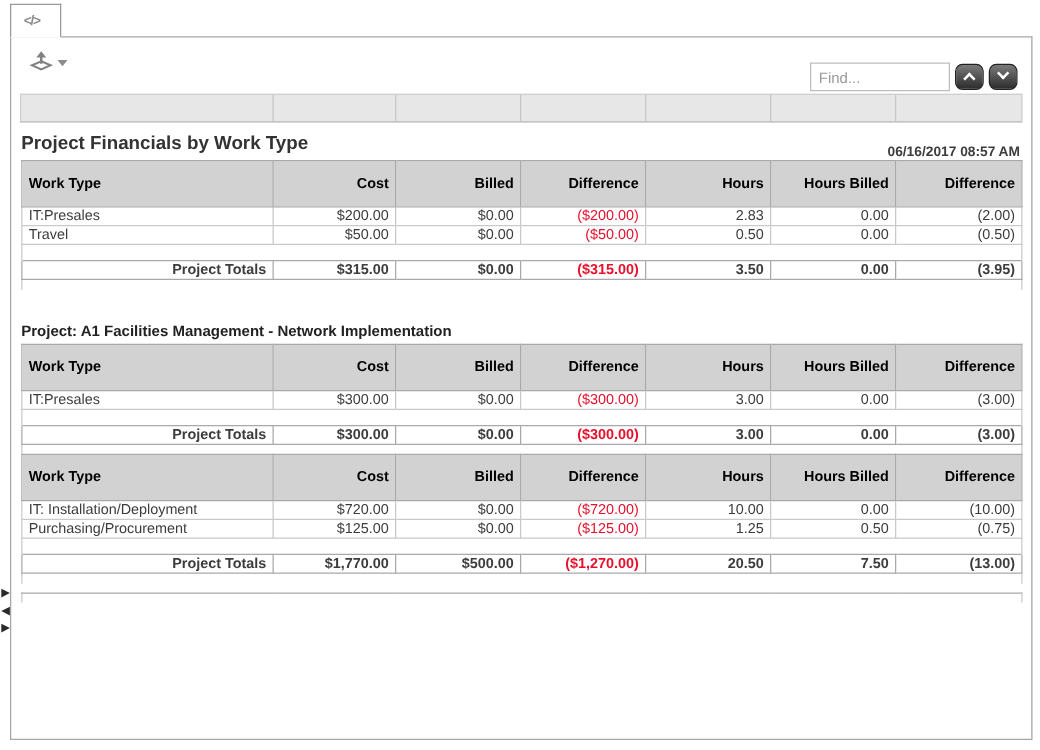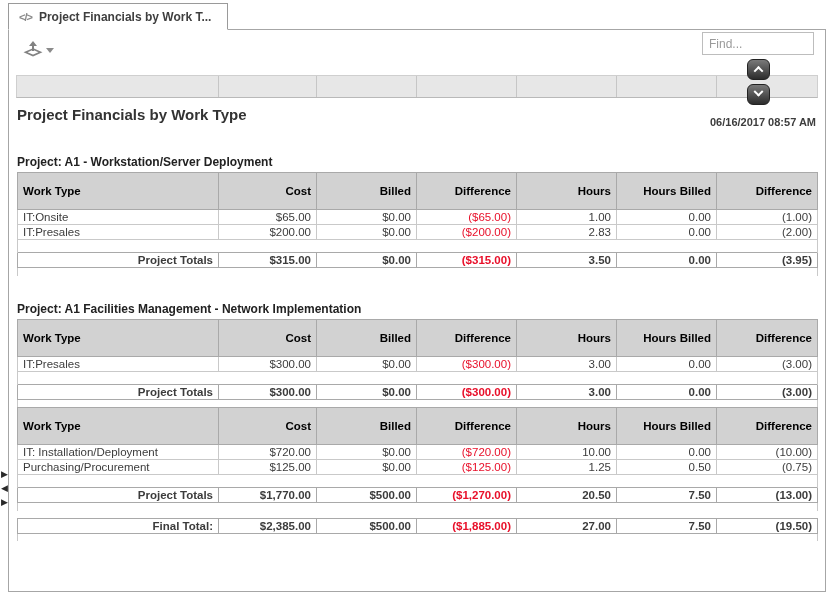--- a/index.html
+++ b/index.html
@@ -21,21 +21,21 @@
     position:absolute; left:8px; top:29px; width:818px; height:563px;
     border:1px solid #a6a6a6; background:#fff;
   }
   
   .toolbar { position:relative; height:37px; }
   .export-btn {
     position:absolute; left:12px; top:7px; display:flex; align-items:center; gap:3px;
     cursor:pointer; padding:2px;
   }
   .caret-down { width:0; height:0; border-left:4px solid transparent; border-right:4px solid transparent; border-top:5px solid #8b8b8b; margin-top:2px;}
-  .find-group { position:absolute; right:11px; top:2px; display:flex; align-items:center; gap:4px;flex-direction:column; }
+  .find-group { position:absolute; right:11px; top:20px; display:flex; align-items:center; gap:4px; }
   .find-input {
     width:112px; height:23px; border:1px solid #bdbdbd; padding:2px 6px;
     font-family:"Liberation Sans", sans-serif; font-size:12px; color:#444; outline:none;
   }
   .find-input::placeholder { color:#9a9a9a; }
   .nav-btn {
     width:23px; height:21px; border:1px solid #222; border-radius:6px;
     background:linear-gradient(#7a7a7a, #2c2c2c);
     display:flex; align-items:center; justify-content:center; cursor:pointer; padding:0;
   }
@@ -75,21 +75,20 @@
   table.report tr.trailer td { height:8px; border-top:1px solid #a9a9a9; border-bottom:none; background:transparent; }
   table.final { margin-top:7px; }
   
   .row-marker { position:absolute; font-size:9px; color:#2a2a2a; line-height:9px; }
 </style>
 </head>
 <body>
 
 <div class="tab">
   <span class="tab-code-icon">&lt;/&gt;</span>
-  <span class="tab-title">Project Financials by Work T...</span>
 </div>
 
 <div class="frame">
   <div class="toolbar">
     <div class="export-btn">
       <svg width="20" height="20" viewBox="0 0 20 20">
         <path d="M10 2 L14 7 L11 7 L11 12 L9 12 L9 7 L6 7 Z" fill="#828282"></path>
         <path d="M10 10 L17.5 13.2 L10 16.6 L2.5 13.2 Z" fill="none" stroke="#828282" stroke-width="1.6"></path>
       </svg>
       <span class="caret-down"></span>
@@ -116,21 +115,20 @@
     </div>
 
   <div class="report-head">
     <div>
       <div class="report-title">Project Financials by Work Type</div>
     </div>
     <div class="report-generated">06/16/2017 08:57 AM</div>
   </div>
 
   <div class="sections" id="sections">
-      <div class="section-title first">Project: A1 - Workstation/Server Deployment</div>
       <table class="report">
         <colgroup>
           <col style="width: 201px;">
           <col style="width: 98px;">
           <col style="width: 100px;">
           <col style="width: 100px;">
           <col style="width: 100px;">
           <col style="width: 100px;">
           <col style="width: 101px;">
         </colgroup>
@@ -140,36 +138,36 @@
             <th class="c1">Cost</th>
             <th class="c2">Billed</th>
             <th class="c3">Difference</th>
             <th class="c4">Hours</th>
             <th class="c5">Hours Billed</th>
             <th class="c6">Difference</th>
           </tr>
         </thead>
         <tbody>
           <tr>
-            <td class="c0">IT:Onsite</td>
-            <td class="c1">$65.00</td>
-            <td class="c2">$0.00</td>
-            <td class="c3 neg">($65.00)</td>
-            <td class="c4">1.00</td>
-            <td class="c5">0.00</td>
-            <td class="c6">(1.00)</td>
-          </tr>
-          <tr>
             <td class="c0">IT:Presales</td>
             <td class="c1">$200.00</td>
             <td class="c2">$0.00</td>
             <td class="c3 neg">($200.00)</td>
             <td class="c4">2.83</td>
             <td class="c5">0.00</td>
             <td class="c6">(2.00)</td>
+          </tr>
+          <tr>
+            <td class="c0">Travel</td>
+            <td class="c1">$50.00</td>
+            <td class="c2">$0.00</td>
+            <td class="c3 neg">($50.00)</td>
+            <td class="c4">0.50</td>
+            <td class="c5">0.00</td>
+            <td class="c6">(0.50)</td>
           </tr>
           <tr class="spacer">
             <td colspan="7" style="border-left: 1px solid rgb(201, 201, 201); border-right: 1px solid rgb(201, 201, 201); border-bottom: none;"></td>
           </tr>
           <tr class="totals">
             <td class="c0" style="text-align: right;">Project Totals</td>
             <td class="c1">$315.00</td>
             <td class="c2">$0.00</td>
             <td class="c3 neg">($315.00)</td>
             <td class="c4">3.50</td>
@@ -291,29 +289,20 @@
         <colgroup>
           <col style="width: 201px;">
           <col style="width: 98px;">
           <col style="width: 100px;">
           <col style="width: 100px;">
           <col style="width: 100px;">
           <col style="width: 100px;">
           <col style="width: 101px;">
         </colgroup>
         <tbody>
-          <tr class="totals">
-            <td class="c0" style="text-align: right;">Final Total:</td>
-            <td class="c1">$2,385.00</td>
-            <td class="c2">$500.00</td>
-            <td class="c3 neg">($1,885.00)</td>
-            <td class="c4">27.00</td>
-            <td class="c5">7.50</td>
-            <td class="c6">(19.50)</td>
-          </tr>
           <tr class="trailer">
             <td colspan="7" style="border-left: 1px solid rgb(201, 201, 201); border-right: 1px solid rgb(201, 201, 201); border-top: 1px solid rgb(169, 169, 169); border-bottom: none;"></td>
           </tr>
         </tbody>
       </table>
     </div>
 </div>
 
 <div id="markers">
     <span class="row-marker" style="left: 1px; top: 470px; position: absolute;">▶</span>

